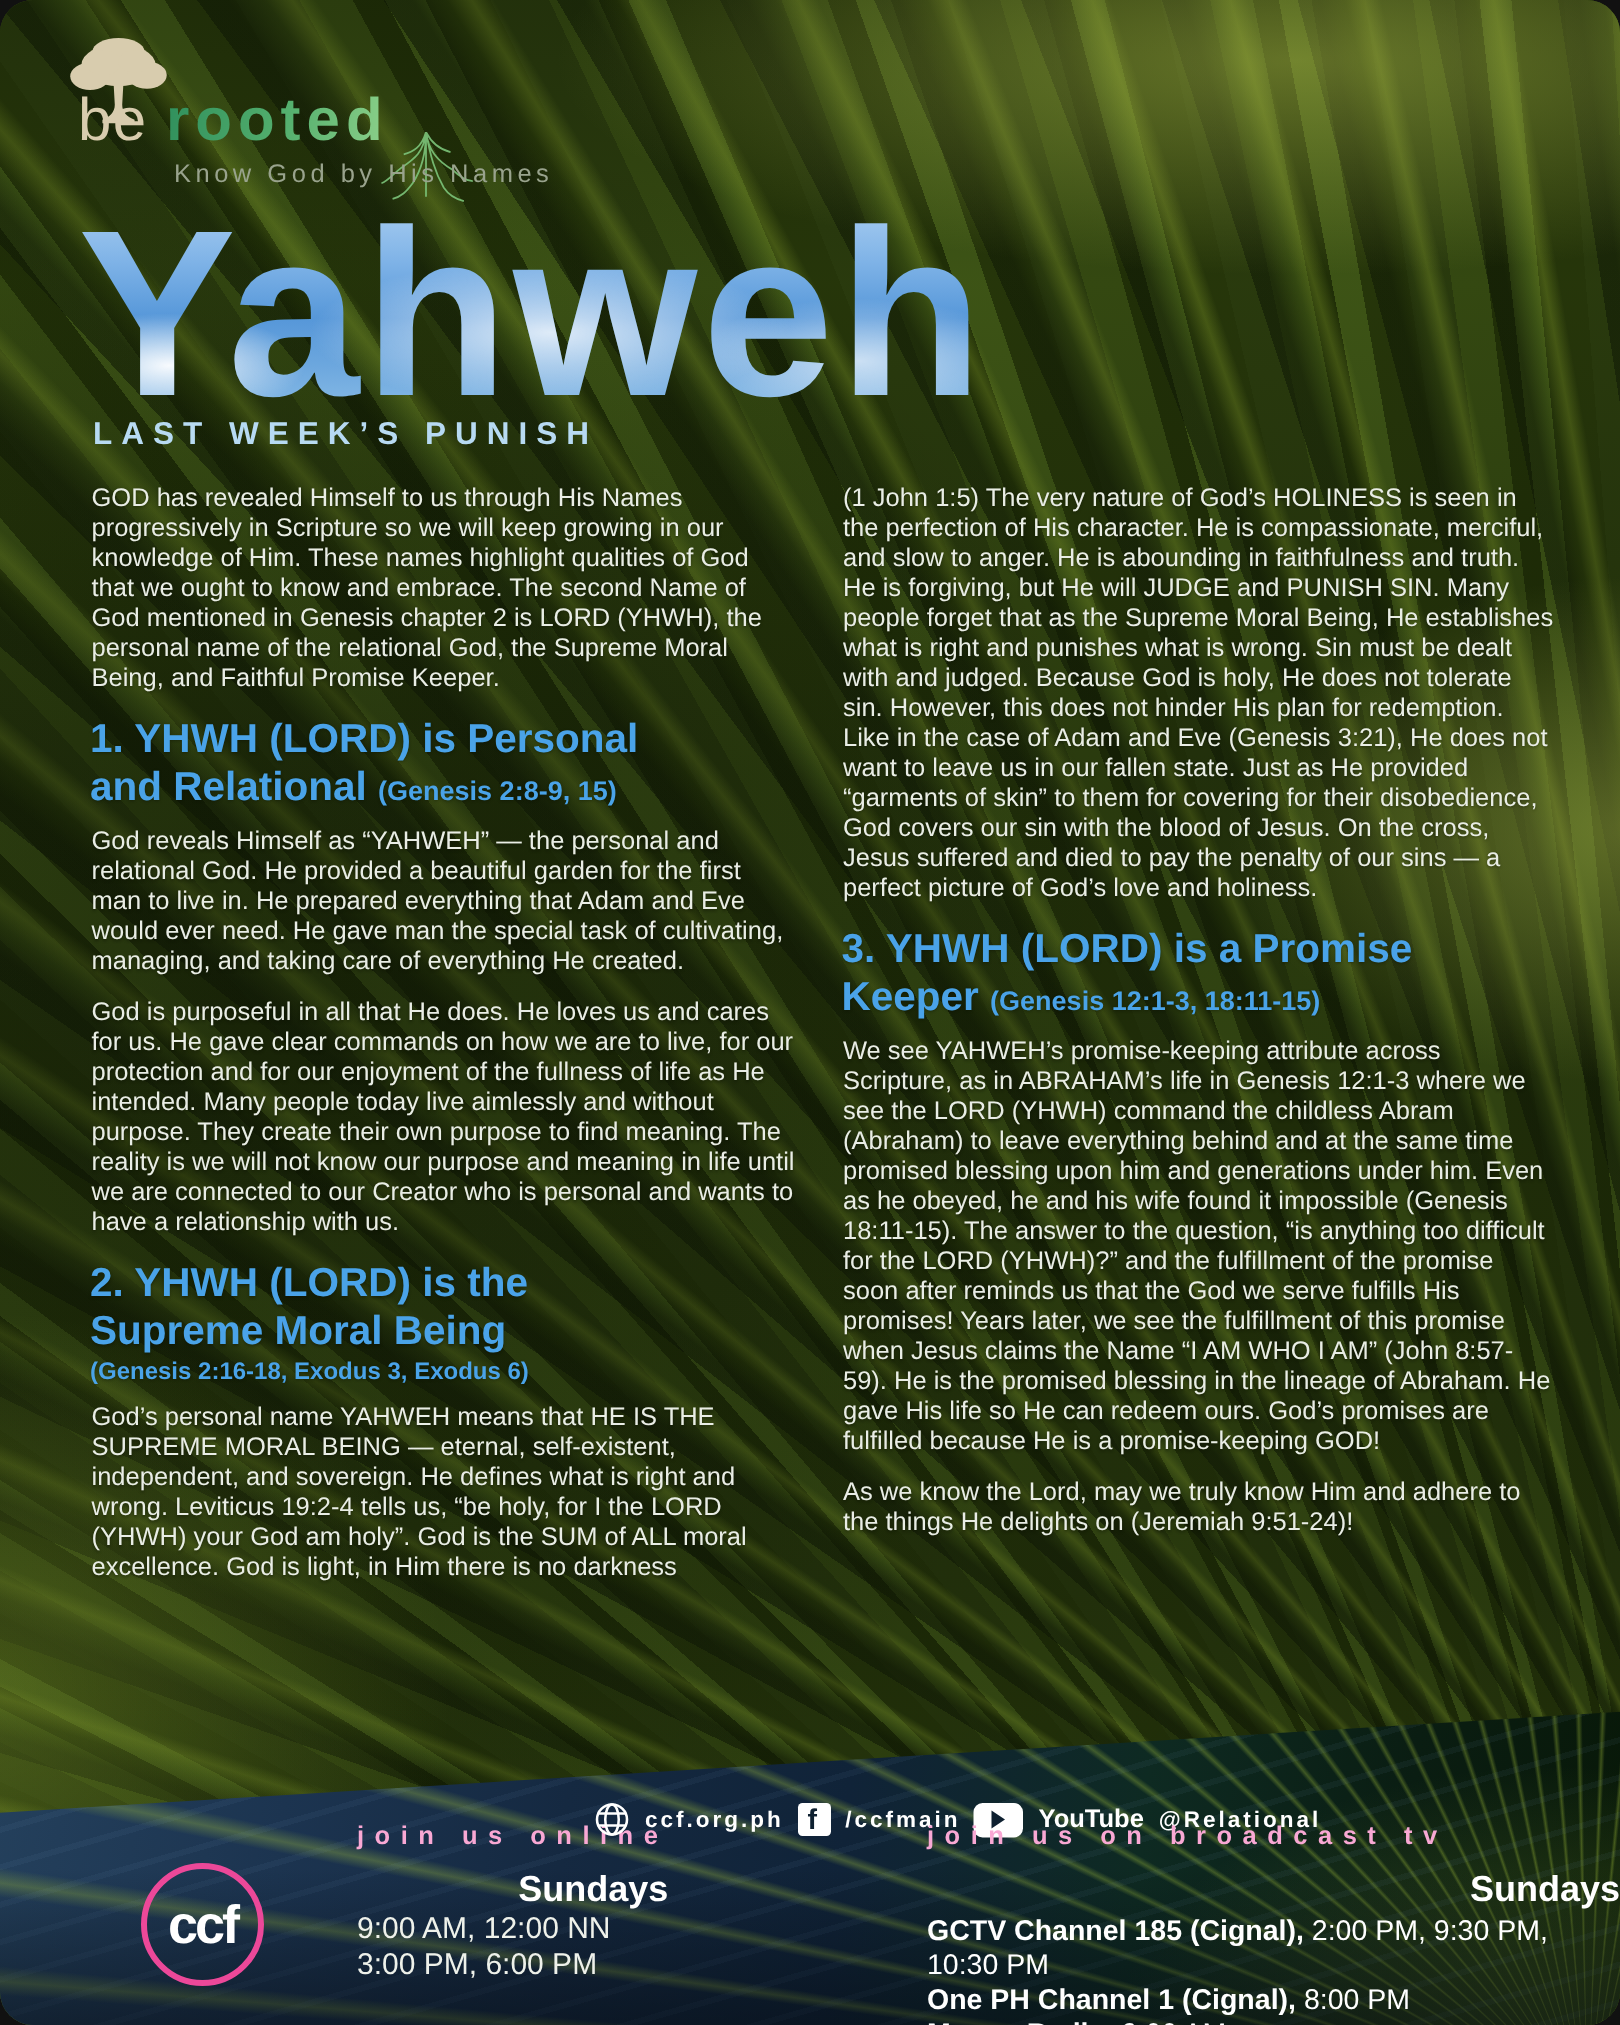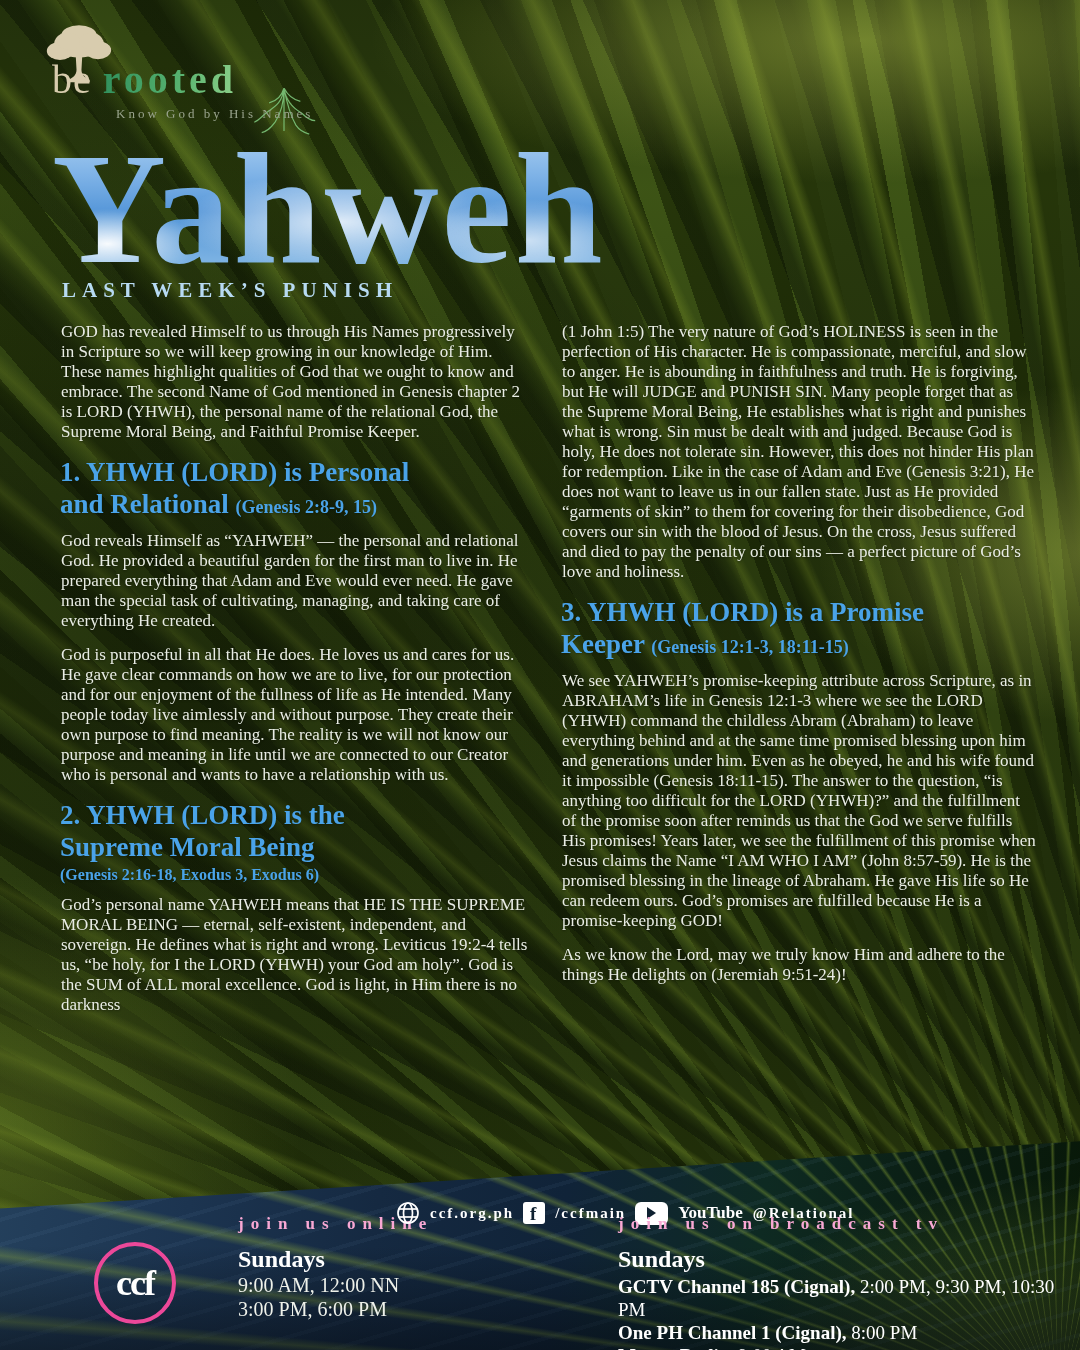--- a/index.html
+++ b/index.html
@@ -1,17 +1,17 @@
 <!DOCTYPE html>
 <html><head>
 <meta charset="utf-8">
 <style>
   html,body{margin:0;padding:0;background:#111;}
   .page{position:relative;width:1080px;height:1350px;overflow:hidden;
-        font-family:Liberation Serif, serif;}
+        font-family:Liberation Sans, sans-serif;border-radius:22px;}
 
   
   .bg{position:absolute;inset:0;background-color:#2e3e10;
     background-image:
       radial-gradient(ellipse 760px 220px at 80% 3%, rgba(200,216,85,.42), rgba(200,216,85,0) 65%),
       radial-gradient(ellipse 420px 260px at 101% 41%, rgba(205,220,90,.38), rgba(205,220,90,0) 65%),
       radial-gradient(ellipse 520px 420px at -2% 84%, rgba(165,195,60,.30), rgba(165,195,60,0) 62%),
       radial-gradient(ellipse 800px 900px at 18% 50%, rgba(10,16,4,.30), rgba(10,16,4,0) 70%),
       linear-gradient(180deg, rgba(8,14,3,.30) 0%, rgba(8,14,3,.12) 14%, rgba(10,16,4,.34) 38%, rgba(10,16,4,.36) 78%, rgba(10,16,4,.18) 100%),
       repeating-conic-gradient(from 218deg at 118% 114%, rgba(16,26,5,.55) 0deg 0.5deg, rgba(16,26,5,0) 1.1deg, rgba(150,178,48,.34) 1.55deg, rgba(150,178,48,0) 1.95deg, rgba(16,26,5,0) 3.1deg),
@@ -29,21 +29,21 @@
       linear-gradient(96deg, #24405c 0%, #1c3450 18%, #152941 35%, #102338 52%, #0e2a22 70%, #0a1d12 86%, #081808 100%);}
 
   
   .logo-tree{position:absolute;left:36px;top:22px;width:86px;height:66px;}
   .logo-roots{position:absolute;left:246px;top:88px;width:76px;height:52px;opacity:.9;}
   .wordmark{position:absolute;left:52px;top:60px;font-size:40px;line-height:1;letter-spacing:1px;white-space:nowrap;}
   .wordmark .be{color:#d8ccae;font-weight:normal;}
   .wordmark .rooted{font-weight:bold;letter-spacing:4px;
       background:linear-gradient(100deg,#2f8f5c 0%,#55b06e 55%,#8ed18a 100%);
       -webkit-background-clip:text;background-clip:text;color:transparent;}
-  .tagline{position:absolute;left:116px;top:106px;font-size:13px;letter-spacing:3px;color:#99a38d;}
+  .tagline{position:absolute;left:116px;top:106px;font-size:17px;letter-spacing:3px;color:#99a38d;}
 
   
   .title{position:absolute;left:52px;top:130px;font-size:158px;line-height:1;font-weight:bold;letter-spacing:3px;
       background-image:
         radial-gradient(ellipse 130px 50px at 10% 72%, rgba(255,255,255,.95), rgba(255,255,255,0) 70%),
         radial-gradient(ellipse 230px 70px at 52% 58%, rgba(255,255,255,.8), rgba(255,255,255,0) 70%),
         radial-gradient(ellipse 160px 60px at 86% 70%, rgba(255,255,255,.65), rgba(255,255,255,0) 70%),
         linear-gradient(180deg,#aed1f2 0%,#7fb3e7 28%,#5697d9 52%,#6ca7de 72%,#93c3ea 100%);
       -webkit-background-clip:text;background-clip:text;color:transparent;}
   .subtitle{position:absolute;left:62px;top:278px;font-size:21px;font-weight:bold;letter-spacing:6px;color:#b7daf2;}
@@ -57,21 +57,21 @@
   .h .ref{font-size:18px;}
   .h .ref-line{font-size:16px;line-height:24px;}
 
   
   .ccf-logo{position:absolute;left:94px;top:1242px;width:74px;height:74px;border:4px solid #ec4899;border-radius:50%;
       display:flex;align-items:center;justify-content:center;color:#fff;font-size:36px;font-weight:bold;letter-spacing:-2px;}
   .fblock{position:absolute;color:#fff;}
   .online{left:238px;top:1214px;}
   .broadcast{left:618px;top:1214px;}
   .fheading{color:#f9a8d4;font-size:17px;font-weight:bold;letter-spacing:7px;}
-  .fday{font-size:24px;font-weight:bold;margin-top:12px;}
+  .fday{font-size:24px;font-weight:bold;margin-top:12px;text-align:right;}
   .ftimes{font-size:20px;line-height:24px;color:#eef1ea;}
   .links{position:absolute;left:396px;top:1185px;display:flex;gap:9px;margin-top:16px;}
   .link-row{display:flex;align-items:center;gap:10px;color:#fff;font-size:15px;font-weight:bold;letter-spacing:2px;}
   .fb-icon{width:22px;height:22px;background:#fff;border-radius:3px;display:flex;align-items:flex-end;justify-content:center;
       color:#0e2030;font-size:19px;font-weight:bold;line-height:20px;}
   .yt-icon{width:33px;height:23px;background:#fff;border-radius:6px;display:flex;align-items:center;justify-content:center;}
   .yt-icon .tri{width:0;height:0;border-left:9px solid #0e2030;border-top:6px solid transparent;border-bottom:6px solid transparent;}
   .yt-word{font-size:17px;letter-spacing:0;}
   .brow{font-size:19px;line-height:23px;}
   .brow .ch{font-weight:bold;}

